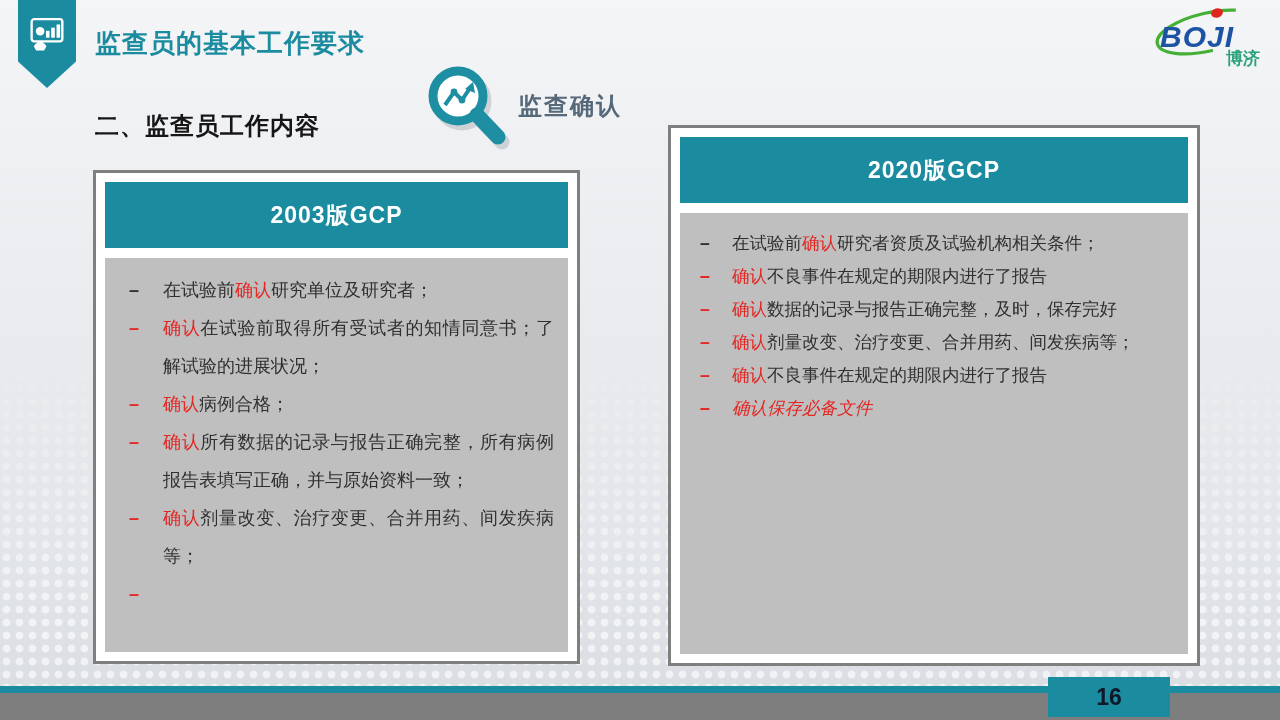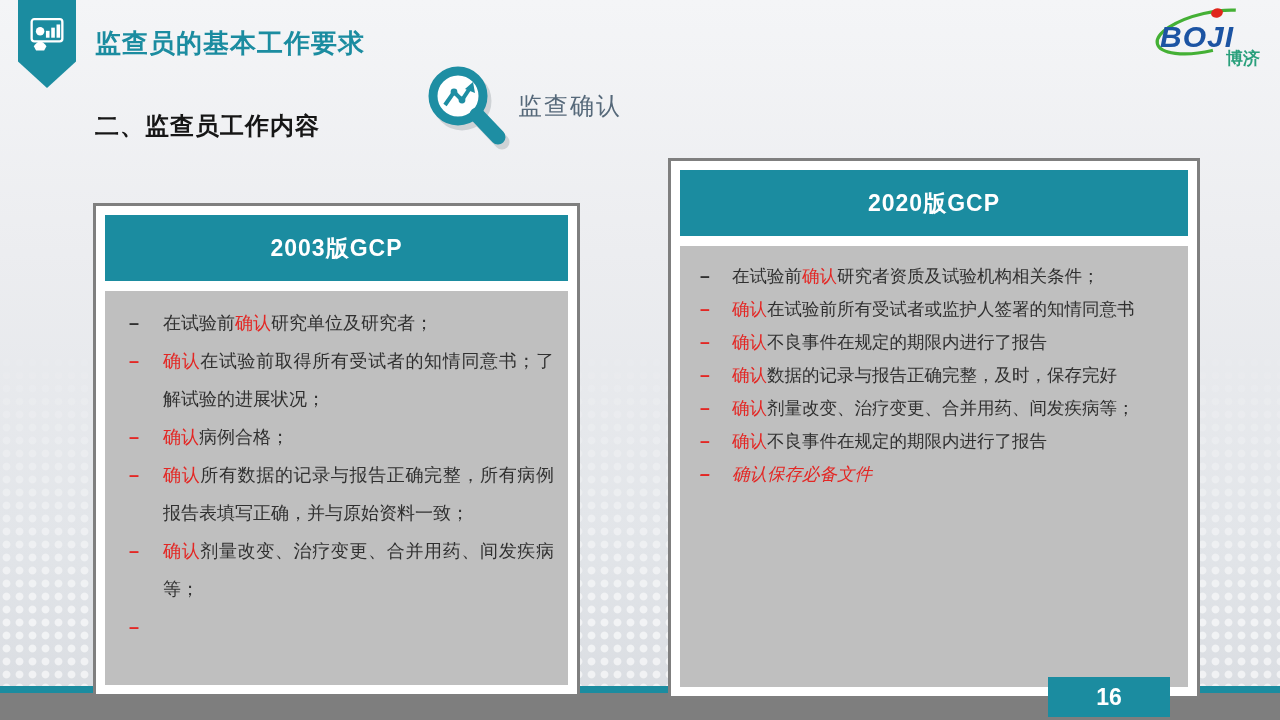--- a/index.html
+++ b/index.html
@@ -36,26 +36,26 @@
     font-size:26px;font-weight:bold;color:var(--teal);letter-spacing:1px;z-index:3;
   }
   .logo{position:absolute;right:8px;top:2px;z-index:3;}
   .subtitle{
     position:absolute;left:95px;top:110px;
     font-size:24px;font-weight:bold;color:#161616;letter-spacing:1px;z-index:3;
   }
   .magnifier{position:absolute;left:418px;top:60px;z-index:3;}
   .stamp-label{
     position:absolute;left:518px;top:90px;
-    font-size:24px;font-weight:normal;color:var(--label_slate);letter-spacing:2px;z-index:3;
+    font-size:24px;font-weight:bold;color:var(--label_slate);letter-spacing:2px;z-index:3;
   }
   
   .panel{
     position:absolute;background:#fff;border:3px solid var(--border_gray);
-    padding:9px;display:flex;flex-direction:column;z-index:2;margin-top:33px;
+    padding:9px;display:flex;flex-direction:column;z-index:2;
   }
   .panel-left{left:93px;top:170px;width:487px;height:494px;}
   .panel-right{left:668px;top:125px;width:532px;height:541px;}
   .panel-header{
     background:var(--teal);height:66px;flex:0 0 66px;
     display:flex;align-items:center;justify-content:center;
     color:#fff;font-size:23px;font-weight:bold;letter-spacing:1px;
   }
   .panel-body{
     margin-top:10px;flex:1;background:var(--panel_gray);
@@ -68,21 +68,21 @@
   .dash{position:absolute;left:8px;top:0;font-weight:bold;color:var(--text_dark);}
   .panel-right .dash{left:6px;}
   .red{color:var(--red);}
   .italic{font-style:italic;}
   
   .footer-teal{position:absolute;left:0;top:686px;width:1280px;height:7px;background:var(--teal);z-index:1;}
   .footer-gray{position:absolute;left:0;top:693px;width:1280px;height:27px;background:var(--footer_gray);z-index:1;}
   .page-num{
     position:absolute;left:1048px;top:677px;width:122px;height:40px;background:var(--teal);
     display:flex;align-items:center;justify-content:center;
-    color:#ffffff;font-size:23px;font-weight:bold;z-index:2;
+    color:#0f172a;font-size:23px;font-weight:bold;z-index:2;
   }
 </style>
 </head>
 <body>
 
 <div class="dots"></div>
 
 <div class="ribbon">
   <span>
     <svg width="36" height="36" viewBox="0 0 34 34">
@@ -135,21 +135,21 @@
       <div class="item"><span class="dash red">–</span><span><span class="red">确认</span><span>所有数据的记录与报告正确完整，所有病例报告表填写正确，并与原始资料一致；</span></span></div>
       <div class="item"><span class="dash red">–</span><span><span class="red">确认</span><span>剂量改变、治疗变更、合并用药、间发疾病等；</span></span></div>
       <div class="item"><span class="dash red">–</span></div>
     </div>
 </div>
 
 <div class="panel panel-right">
   <div class="panel-header">2020版GCP</div>
   <div class="panel-body panel-list">
       <div class="item"><span class="dash">–</span><span><span>在试验前</span><span class="red">确认</span><span>研究者资质及试验机构相关条件；</span></span></div>
-      <div class="item"><span class="dash red">–</span><span><span class="red">确认</span><span>在试验前所有受试者或监护人签署的知情同意书</span></span></div>
+      <div class="item"><span class="dash red">–</span></div>
       <div class="item"><span class="dash red">–</span><span><span class="red">确认</span><span>不良事件在规定的期限内进行了报告</span></span></div>
       <div class="item"><span class="dash red">–</span><span><span class="red">确认</span><span>数据的记录与报告正确完整，及时，保存完好</span></span></div>
       <div class="item"><span class="dash red">–</span><span><span class="red">确认</span><span>剂量改变、治疗变更、合并用药、间发疾病等；</span></span></div>
       <div class="item"><span class="dash red">–</span><span><span class="red">确认</span><span>不良事件在规定的期限内进行了报告</span></span></div>
       <div class="item italic"><span class="dash red">–</span></div>
       <div class="item italic"><span class="dash red">–</span><span><span class="red">确认保存必备文件</span></span></div>
     </div>
 </div>
 
 <div class="footer-teal"></div>

